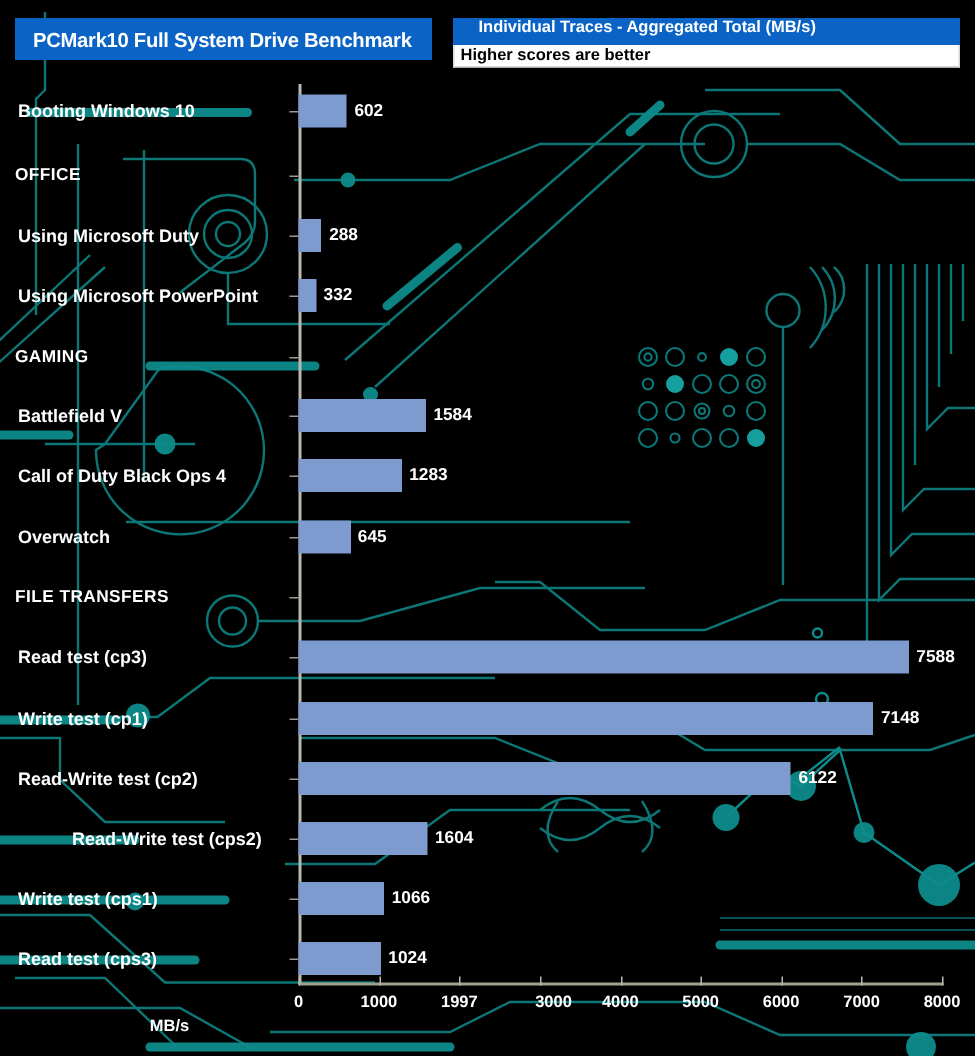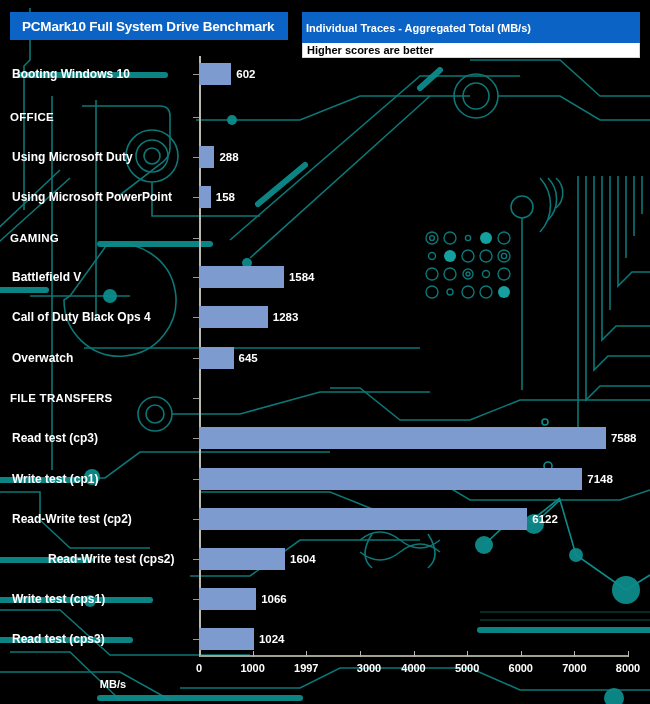--- a/index.html
+++ b/index.html
@@ -21,22 +21,22 @@
     display:flex;align-items:center;padding-left:12px;box-sizing:border-box;
   }
   .title-bar span{
     color:#ffffff;font-size:13.5px;font-weight:bold;letter-spacing:-0.2px;
     white-space:nowrap;
   }
   .legend{
     position:absolute;left:302px;top:12px;width:338px;z-index:6;
   }
   .legend-top{
-    background:#0b63c5;height:31px;display:flex;align-items:center;
-    padding-left:4px;box-sizing:border-box;
+    background:#0b63c5;height:18px;display:flex;
+    padding-left:17px;box-sizing:border-box;
   }
   .legend-top span{color:#fff;font-size:11px;font-weight:bold;white-space:nowrap;}
   .legend-bot{
     background:#ffffff;height:15px;display:flex;align-items:center;
     padding-left:4px;box-sizing:border-box;border:1px solid #d8d8d8;border-top:none;
     box-sizing:border-box;
   }
   .legend-bot span{color:#000;font-size:11px;font-weight:bold;white-space:nowrap;}
 
   
@@ -251,21 +251,21 @@
         <div class="bar-value" style="top: 74px; left: 236.282px;">602</div>
         <div class="section-label" style="top: 117px;">OFFICE</div>
         <div class="ytick" style="top: 117px;"></div>
         <div class="row-label" style="top: 157px;">Using Microsoft Duty</div>
         <div class="ytick" style="top: 157px;"></div>
         <div class="bar" style="top: 157px; width: 15.444px; background: rgb(126, 155, 208);"></div>
         <div class="bar-value" style="top: 157px; left: 219.444px;">288</div>
         <div class="row-label" style="top: 197px;">Using Microsoft PowerPoint</div>
         <div class="ytick" style="top: 197px;"></div>
         <div class="bar" style="top: 197px; width: 11.7439px; background: rgb(126, 155, 208);"></div>
-        <div class="bar-value" style="top: 197px; left: 215.744px;">158</div>
+        <div class="bar-value" style="top: 197px; left: 215.744px;">332</div>
         <div class="section-label" style="top: 238px;">GAMING</div>
         <div class="ytick" style="top: 238px;"></div>
         <div class="row-label" style="top: 277px;">Battlefield V</div>
         <div class="ytick" style="top: 277px;"></div>
         <div class="bar" style="top: 277px; width: 84.942px; background: rgb(126, 155, 208);"></div>
         <div class="bar-value" style="top: 277px; left: 288.942px;">1584</div>
         <div class="row-label" style="top: 317px;">Call of Duty Black Ops 4</div>
         <div class="ytick" style="top: 317px;"></div>
         <div class="bar" style="top: 317px; width: 68.8009px; background: rgb(126, 155, 208);"></div>
         <div class="bar-value" style="top: 317px; left: 272.801px;">1283</div>

